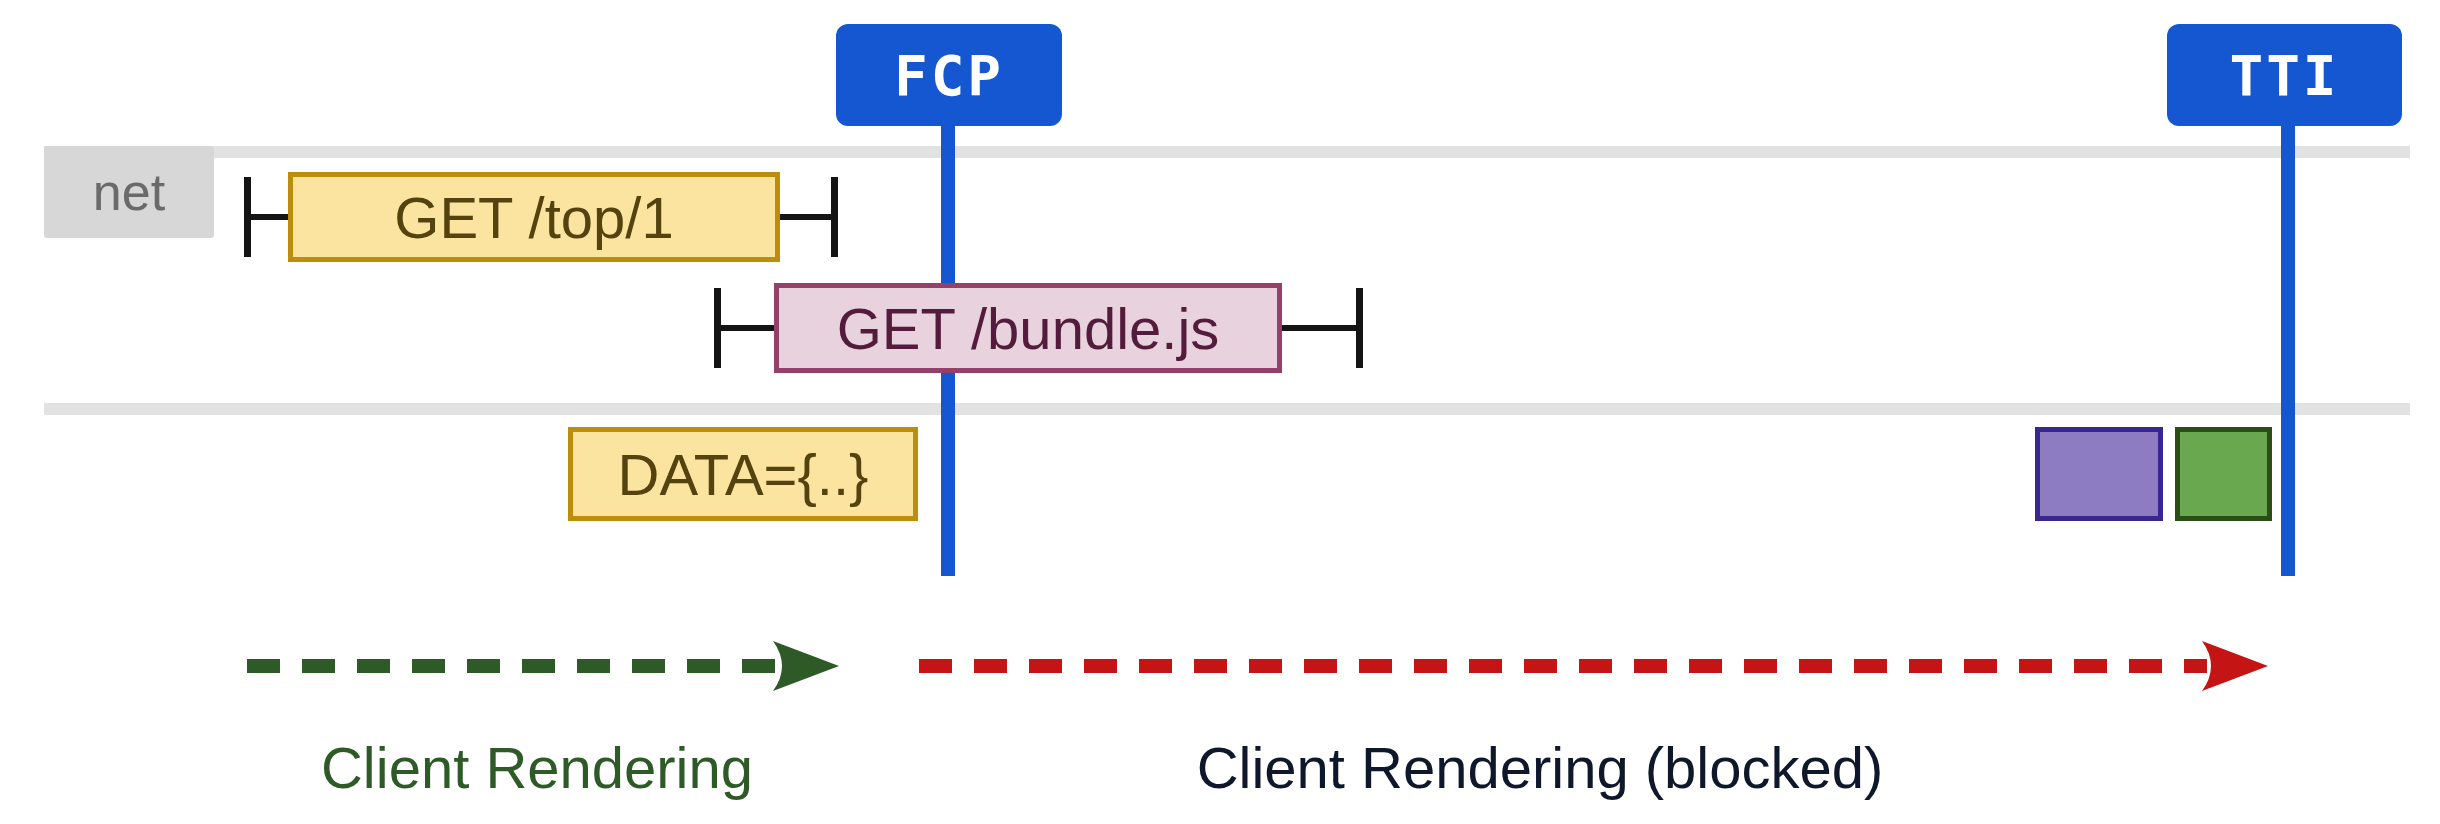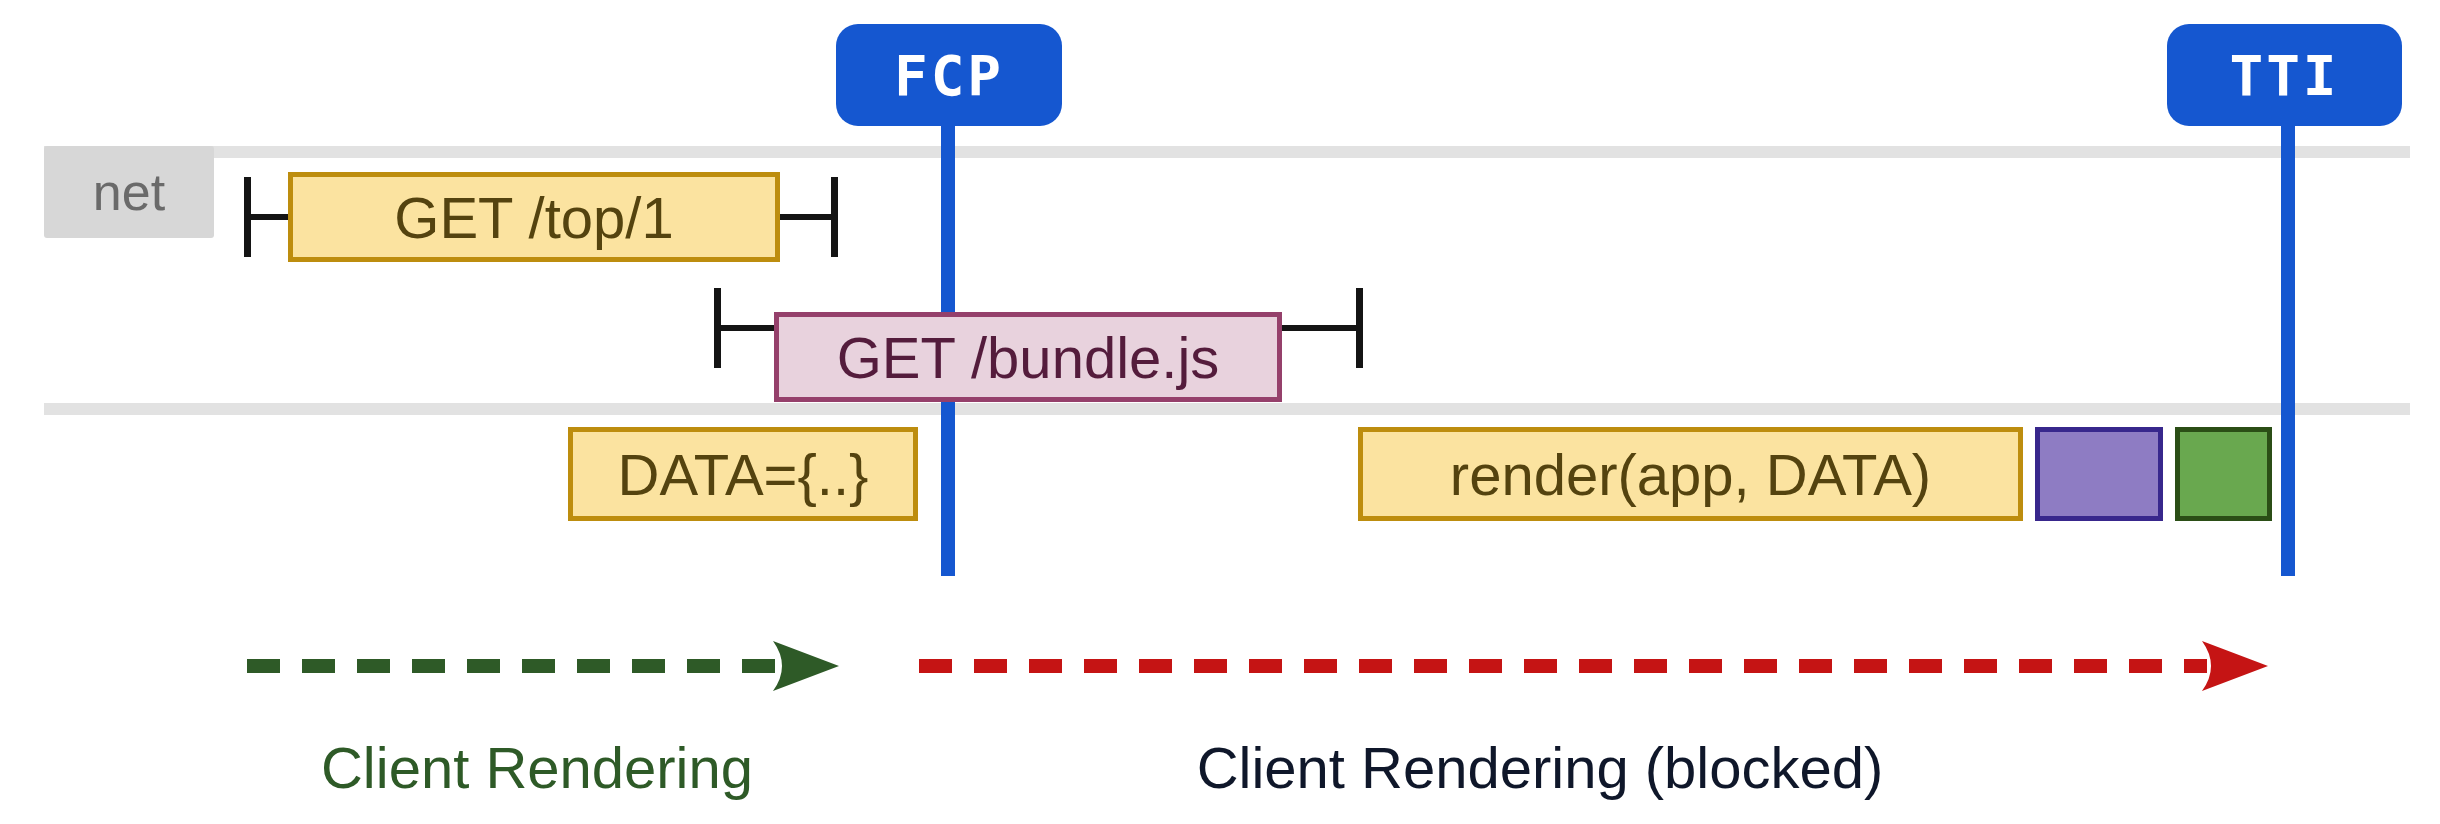--- a/index.html
+++ b/index.html
@@ -17,21 +17,21 @@
     color:#6a6a6a;font-size:52px;display:flex;align-items:center;justify-content:center;
   }
   .lane-tab.net{top:146px;width:170px;height:92px;}
   .lane-tab.js{top:403px;width:154px;height:92px;}
   
   .marker-line{position:absolute;top:120px;width:14px;height:456px;background:#1557d0;}
   .marker-line.fcp{left:941px;}
   .marker-line.tti{left:2281px;}
   
   .badge{
-    position:absolute;top:24px;height:102px;background:#1557d0;border-radius:22px;
+    position:absolute;top:24px;height:102px;background:#1557d0;border-radius:12px;
     color:#ffffff;display:flex;align-items:center;justify-content:center;
     font-family:"DejaVu Sans Mono","Liberation Mono",monospace;font-weight:bold;
     font-size:56px;letter-spacing:3px;
   }
   .badge.fcp{left:836px;width:226px;}
   .badge.tti{left:2167px;width:235px;}
   
   .tick{position:absolute;width:7px;height:80px;background:#141414;}
   .conn{position:absolute;height:6px;background:#141414;}
   .tick.r1{top:177px;}  .conn.r1{top:214px;}
@@ -43,21 +43,21 @@
   
   .box{
     position:absolute;box-sizing:border-box;border:5px solid;display:flex;
     align-items:center;justify-content:center;font-size:58px;white-space:nowrap;
   }
   .box.yellow{background:#fbe3a0;border-color:#bd8d0e;color:#54430f;}
   .box.pink{background:#e8d2dd;border-color:#95406b;color:#541c3c;}
   .box.purple{background:#8e7cc3;border-color:#38278c;}
   .box.green{background:#69a84f;border-color:#2b4e16;}
   .box.get-top{left:288px;top:172px;width:492px;height:90px;}
-  .box.get-bundle{left:774px;top:283px;width:508px;height:90px;margin-top:29px;}
+  .box.get-bundle{left:774px;top:283px;width:508px;height:90px;}
   .box.data{left:568px;top:427px;width:350px;height:94px;}
   .box.render{left:1358px;top:427px;width:665px;height:94px;}
   .box.purple{left:2035px;top:427px;width:128px;height:94px;}
   .box.green{left:2175px;top:427px;width:97px;height:94px;}
   
   .arrows{position:absolute;left:0;top:0;width:2440px;height:824px;pointer-events:none;}
   
   .caption{position:absolute;top:733px;font-size:58px;text-align:center;line-height:70px;white-space:nowrap;}
   .caption.server{left:187px;width:700px;color:#2e5a27;}
   .caption.client{left:1140px;width:800px;color:#0f172a;}
@@ -96,23 +96,20 @@
 
   <div class="box yellow get-top">
     <span>GET /top/1</span>
   </div>
   <div class="box pink get-bundle">
     <span>GET /bundle.js</span>
   </div>
   <div class="box yellow data">
     <span>DATA={..}</span>
   </div>
-  <div class="box yellow render">
-    <span>render(app, DATA)</span>
-  </div>
   <div class="box purple"></div>
   <div class="box green"></div>
 
   <svg class="arrows" viewBox="0 0 2440 824" xmlns="http://www.w3.org/2000/svg" aria-hidden="true">
     <path d="M247 666 H778" stroke="#2e5a27" stroke-width="14" stroke-dasharray="33 22" fill="none"></path>
     <path d="M773 641 L839 666 L773 691 Q791 666 773 641 Z" fill="#2e5a27"></path>
     <path d="M919 666 H2207" stroke="#c51414" stroke-width="14" stroke-dasharray="33 22" fill="none"></path>
     <path d="M2202 641 L2268 666 L2202 691 Q2220 666 2202 641 Z" fill="#c51414"></path>
   </svg>
 

